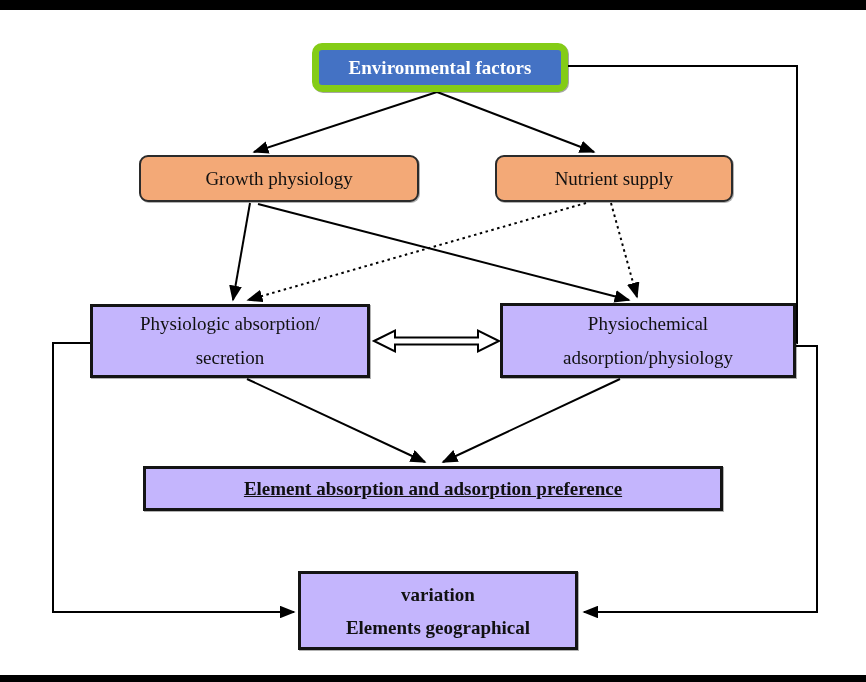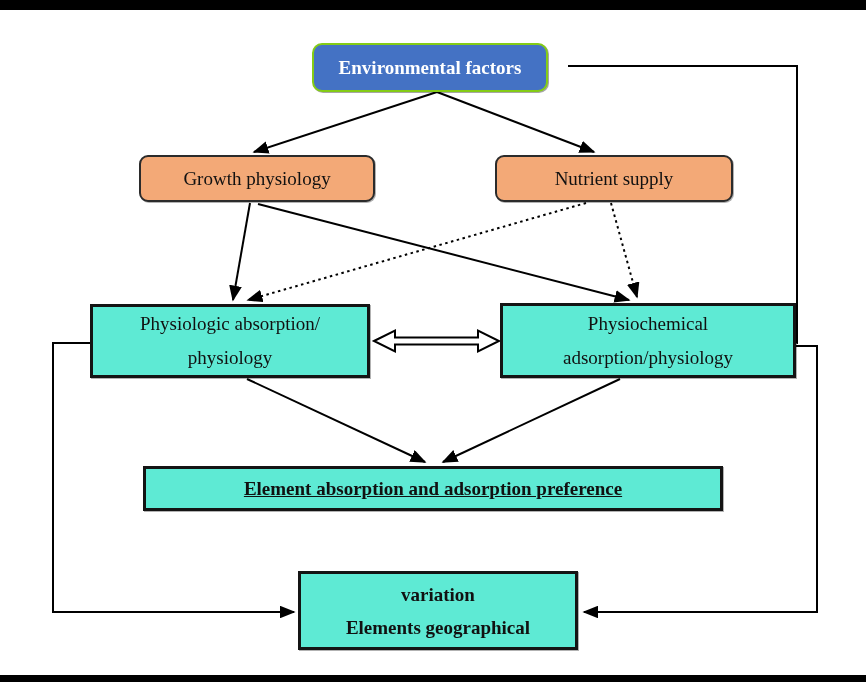--- a/index.html
+++ b/index.html
@@ -11,33 +11,33 @@
   #bar-top{top:0;height:10px;}
   #bar-bottom{top:675px;height:7px;}
   #connectors{position:absolute;left:0;top:0;width:866px;height:682px;}
   .node{
     position:absolute;box-sizing:border-box;
     display:flex;flex-direction:column;align-items:center;justify-content:center;
     text-align:center;color:#111;font-size:19px;line-height:24px;
   }
   .node span{display:block;}
   #node-env{
-    left:312px;top:43px;width:236px;height:49px;
-    background:#4472C4;border:2px solid #84cc16;border-radius:10px;
+    left:312px;top:43px;width:256px;height:49px;
+    background:#4472C4;border:7px solid #84cc16;border-radius:10px;
     color:#ffffff;font-weight:bold;
     box-shadow:1px 1px 0 rgba(0,0,0,0.35);
   }
   .orange{
     background:#F3A977;border:2px solid #2b2b2b;border-radius:9px;
     box-shadow:1px 1px 0 rgba(0,0,0,0.3);
   }
-  #node-growth{left:139px;top:155px;width:236px;height:47px;}
+  #node-growth{left:139px;top:155px;width:280px;height:47px;}
   #node-nutrient{left:495px;top:155px;width:238px;height:47px;}
   .gray{
-    background:#5eead4;border:3px solid #141414;
+    background:#c4b5fd;border:3px solid #141414;
     box-shadow:1px 1px 0 rgba(0,0,0,0.3);
   }
   #node-physiologic{left:90px;top:304px;width:280px;height:74px;line-height:34px;}
   #node-physiochemical{left:500px;top:303px;width:296px;height:75px;line-height:34px;}
   #node-preference{left:143px;top:466px;width:580px;height:45px;font-weight:bold;text-decoration:underline;}
   #node-geographical{left:298px;top:571px;width:280px;height:79px;font-weight:bold;line-height:33px;}
   .stroke{stroke:#000;stroke-width:2;fill:none;}
   .dotted{stroke-dasharray:2.5 3.5;}
 </style>
 </head>
@@ -79,21 +79,21 @@
 <div class="node orange" id="node-growth">
   <span>Growth physiology</span>
 </div>
 
 <div class="node orange" id="node-nutrient">
   <span>Nutrient supply</span>
 </div>
 
 <div class="node gray" id="node-physiologic">
   <span>Physiologic absorption/</span>
-  <span>physiology</span>
+  <span>secretion</span>
 </div>
 
 <div class="node gray" id="node-physiochemical">
   <span>Physiochemical</span>
   <span>adsorption/physiology</span>
 </div>
 
 <div class="node gray" id="node-preference">
   <span>Element absorption and adsorption preference</span>
 </div>

